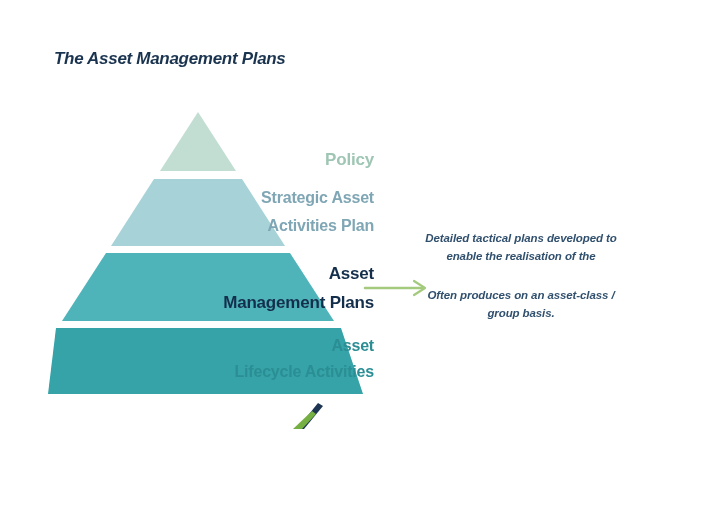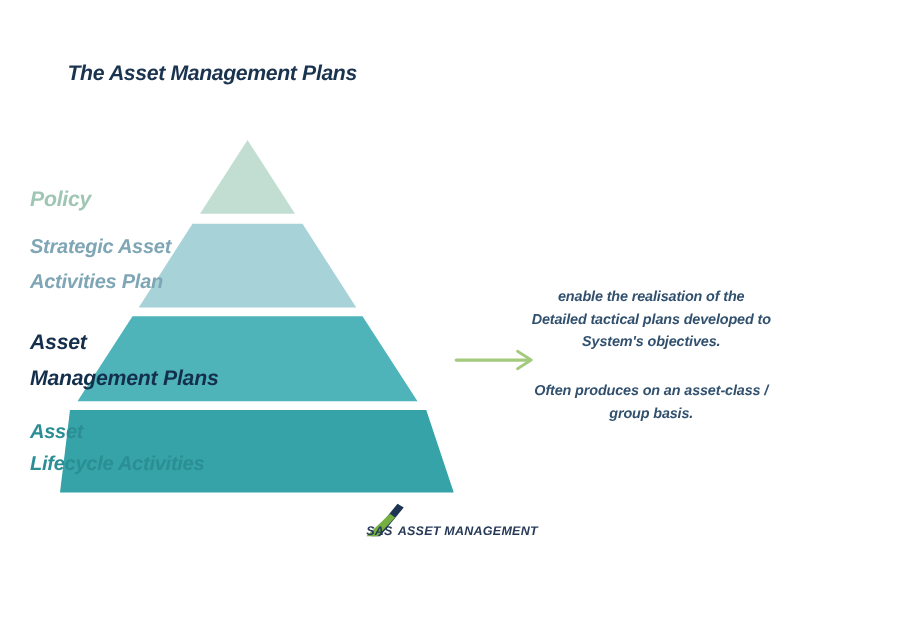--- a/index.html
+++ b/index.html
@@ -8,22 +8,22 @@
     font-family:"Liberation Sans",sans-serif;
   }
   .layer{position:absolute;left:0;top:0;}
   .slide-title{
     position:absolute;left:54px;top:49px;
     font-size:17px;font-weight:bold;font-style:italic;letter-spacing:-0.3px;
     color:#1a334f;white-space:nowrap;text-align:right;
   }
   
   .tier-label{
-    position:absolute;left:24px;width:350px;text-align:left;
-    font-weight:bold;font-style:italic;letter-spacing:-0.2px;white-space:nowrap;
+    position:absolute;left:24px;width:350px;text-align:right;
+    font-weight:bold;letter-spacing:-0.2px;white-space:nowrap;
   }
   .tier-label .line{display:block;}
   .label-policy{top:150px;font-size:17px;color:#9fc6b4;}
   .label-samp{top:184px;font-size:16px;line-height:28px;color:#7fa6b5;}
   .label-amp{top:259px;font-size:17px;line-height:29px;color:#142f4c;}
   .label-ala{top:333px;font-size:16px;line-height:26px;color:#2b8e95;}
   .annotation{
     position:absolute;left:416px;top:229px;width:210px;text-align:center;
     font-style:italic;font-weight:bold;font-size:11.5px;line-height:18px;
     color:#31506e;letter-spacing:-0.1px;
@@ -75,27 +75,23 @@
     <span class="line">Management Plans</span>
   </div>
 
   <div class="tier-label label-ala">
     <span class="line">Asset</span>
     <span class="line">Lifecycle Activities</span>
   </div>
 
   <div class="annotation">
     <div class="para1">
+      <div>Detailed tactical plans developed to</div>
       <div>enable the realisation of the</div>
-      <div>Detailed tactical plans developed to</div>
-      <div>System's objectives.</div>
     </div>
     <div class="para2">
       <div>Often produces on an asset-class /</div>
       <div>group basis.</div>
     </div>
   </div>
 
-  <div class="logo-text">
-    <span class="brand-bold">SAS</span><span class="brand-rest">ASSET MANAGEMENT</span>
-  </div>
 
 </div>
 
 </body></html>

